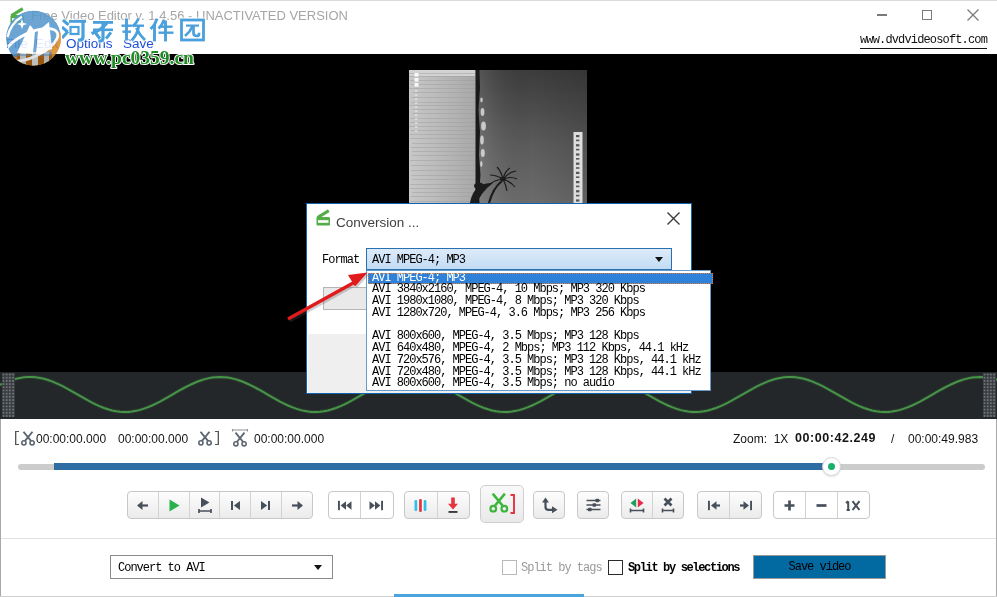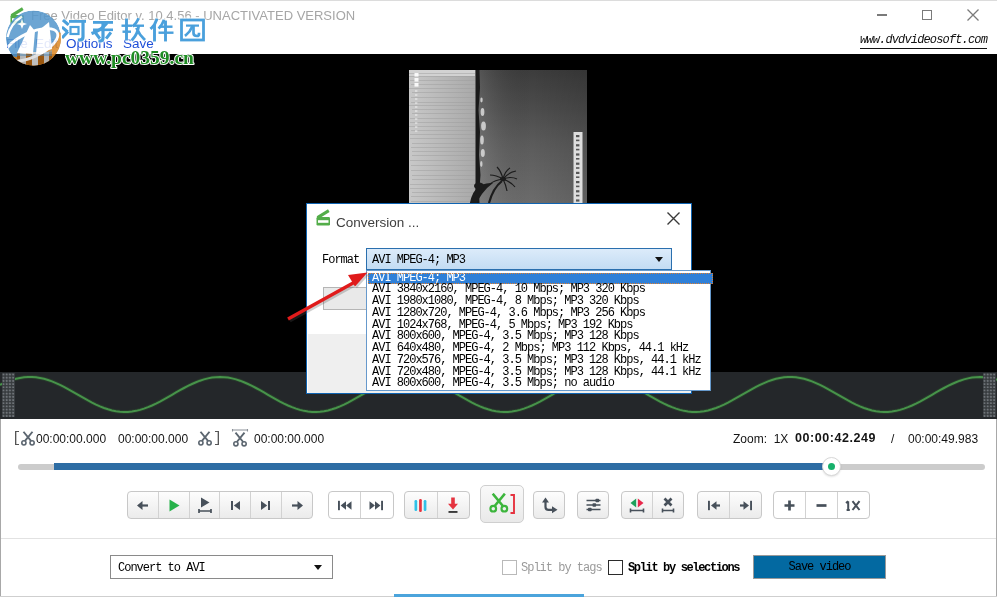--- a/index.html
+++ b/index.html
@@ -6,21 +6,21 @@
 body{width:997px;height:597px;overflow:hidden;background:#fff;font-family:"Liberation Sans",sans-serif;}
 #win{position:relative;width:997px;height:597px;background:#fff;}
 .abs{position:absolute;}
 .mono{font-family:"Liberation Mono",monospace;font-size:12px;letter-spacing:-1px;white-space:pre;color:#000;}
 .ts{font-family:"Liberation Sans",sans-serif;font-size:12px;letter-spacing:0;white-space:pre;color:#141414;}
 
 #titlebar{left:0;top:0;width:997px;height:30px;background:#fff;border-top:1px solid #dcdcdc;box-sizing:border-box;}
 #titletext{left:31px;top:8px;font-size:13px;color:#a6a6a6;}
 #winmin{left:877px;top:14px;width:10px;height:2px;background:#7a7a7a;}
 #winmax{left:922px;top:10px;width:10px;height:10px;border:1.3px solid #7a7a7a;box-sizing:border-box;}
-#link{left:860px;top:33px;font-family:"Liberation Mono",monospace;font-size:12px;letter-spacing:-0.85px;color:#111;border-bottom:1px solid #111;padding-bottom:1px;font-style:italic;}
+#link{left:860px;top:33px;font-family:"Liberation Mono",monospace;font-size:12px;letter-spacing:-0.85px;color:#111;border-bottom:1px solid #111;padding-bottom:1px;}
 
 .menuitem{top:36px;font-size:13.5px;color:#1d4ed8;}
 
 #blackzone{left:0;top:54px;width:997px;height:318px;background:#000;}
 
 #waveband{left:0;top:372px;width:997px;height:47px;background:#24272a;overflow:hidden;}
 .grip{top:373px;width:13px;height:44px;background:#383c3f;background-image:radial-gradient(circle at 1.5px 1.5px,#6f7479 0.8px,transparent 1.3px);background-size:3.2px 3.2px;}
 
 #ctrlzone{left:0;top:419px;width:997px;height:178px;background:#fff;}
 #sepline{left:0;top:538px;width:997px;height:1px;background:#e2e2e2;}
@@ -58,21 +58,21 @@
 #list{left:366px;top:270px;width:344.5px;height:121px;background:#fff;border:1px solid #6699cc;box-sizing:border-box;z-index:45;}
 .li{position:absolute;left:1px;width:341px;height:11.75px;line-height:11.9px;padding-left:4px;}
 .lihl{background:#2f80d8;color:#fff;outline:1px dotted #e08030;outline-offset:-1px;}
 .z40{z-index:40;}
 </style>
 </head>
 <body>
 <div id="win">
 
   <div class="abs" id="titlebar"></div>
-  <div class="abs" id="titletext">Free Video Editor v. 10.4.56 - UNACTIVATED VERSION</div>
+  <div class="abs" id="titletext">Free Video Editor v. 1.4.56 - UNACTIVATED VERSION</div>
   <svg class="abs" style="left:10px;top:7px" width="15" height="17" viewBox="0 0 15 17">
     <rect x="0.5" y="8" width="13.5" height="8.5" rx="1.2" fill="#53ad49"></rect>
     <rect x="2" y="11.2" width="10.5" height="2.6" fill="#fff"></rect>
     <path d="M1.5 8.6 L12.8 1.6" stroke="#53ad49" stroke-width="3.0"></path>
   </svg>
   <div class="abs" id="winmin"></div>
   <div class="abs" id="winmax"></div>
   <svg class="abs" style="left:967px;top:9px" width="12" height="12" viewBox="0 0 12 12">
     <path d="M0.5 0.5 L11.5 11.5 M11.5 0.5 L0.5 11.5" stroke="#7a7a7a" stroke-width="1.3"></path>
   </svg>
@@ -435,21 +435,20 @@
   <div class="abs z40" id="combobox">
       <span class="mono">AVI MPEG-4; MP3</span>
     </div>
   <div class="abs z40" id="cbxarrow"></div>
 
   <div class="abs" id="list">
     <div class="li mono lihl" style="top:1.5px">AVI MPEG-4; MP3</div>
     <div class="li mono" style="top:13.25px">AVI 3840x2160, MPEG-4, 10 Mbps; MP3 320 Kbps</div>
     <div class="li mono" style="top:25px">AVI 1980x1080, MPEG-4, 8 Mbps; MP3 320 Kbps</div>
     <div class="li mono" style="top:36.75px">AVI 1280x720, MPEG-4, 3.6 Mbps; MP3 256 Kbps</div>
-    <div class="li mono" style="top:48.5px">AVI 1024x768, MPEG-4, 5 Mbps; MP3 192 Kbps</div>
     <div class="li mono" style="top:60.25px">AVI 800x600, MPEG-4, 3.5 Mbps; MP3 128 Kbps</div>
     <div class="li mono" style="top:72px">AVI 640x480, MPEG-4, 2 Mbps; MP3 112 Kbps, 44.1 kHz</div>
     <div class="li mono" style="top:83.75px">AVI 720x576, MPEG-4, 3.5 Mbps; MP3 128 Kbps, 44.1 kHz</div>
     <div class="li mono" style="top:95.5px">AVI 720x480, MPEG-4, 3.5 Mbps; MP3 128 Kbps, 44.1 kHz</div>
     <div class="li mono" style="top:107.25px">AVI 800x600, MPEG-4, 3.5 Mbps; no audio</div>
   </div>
   <svg class="abs" style="left:282px;top:265px;z-index:48" width="95" height="62" viewBox="0 0 95 62">
     <g opacity="0.28" transform="translate(1.8,1.8)">
       <path d="M6 54 L72 17.5" stroke="#555" stroke-width="3.4"></path>
       <polygon points="85.5,7.5 66,10 73,21.5" fill="#555"></polygon>

